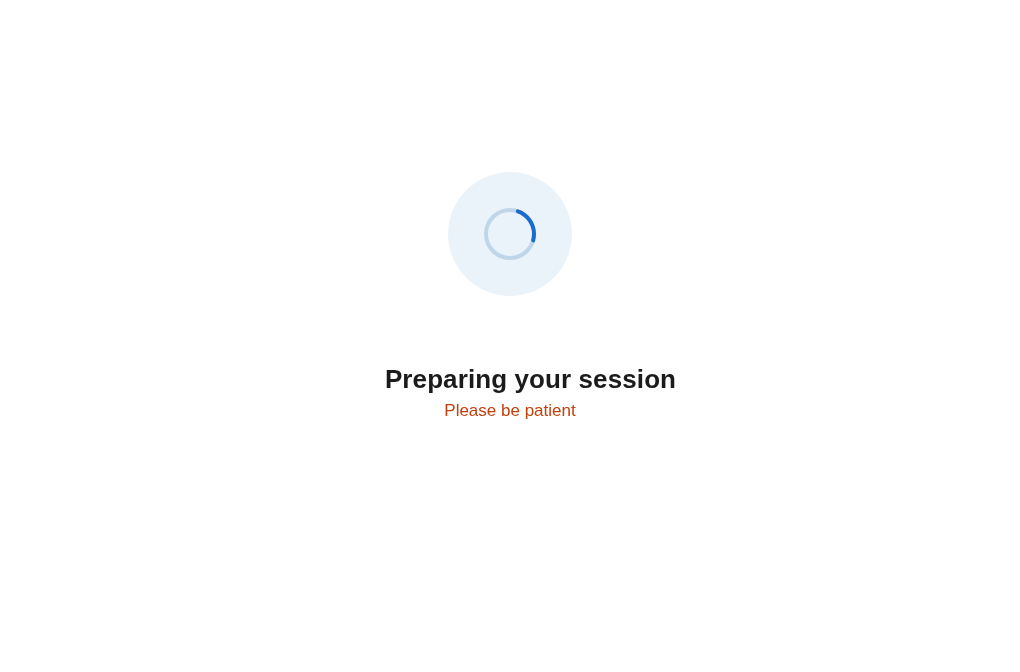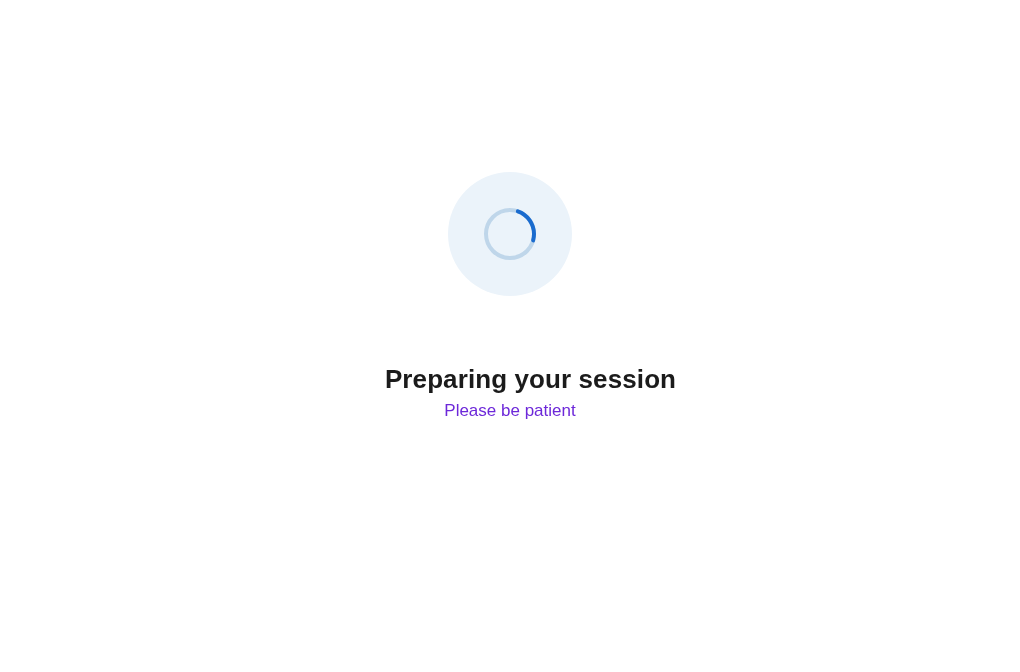--- a/index.html
+++ b/index.html
@@ -65,21 +65,21 @@
       font-size: 26px;
       font-weight: 600;
       color: #1b1b1b;
       margin-bottom: 6px;
       letter-spacing: 0.1px;
       margin-left: 41px;
     }
     .subtext {
       font-size: 17px;
       font-weight: 400;
-      color: #6d28d9;
+      color: #c2410c;
     }
   </style>
 </head>
 <body>
 
 <div class="container">
   <div class="spinner-circle-bg">
     <div class="spinner">
       <svg viewBox="0 0 56 56">
         <circle class="spinner-track" cx="28" cy="28" r="24"></circle>

